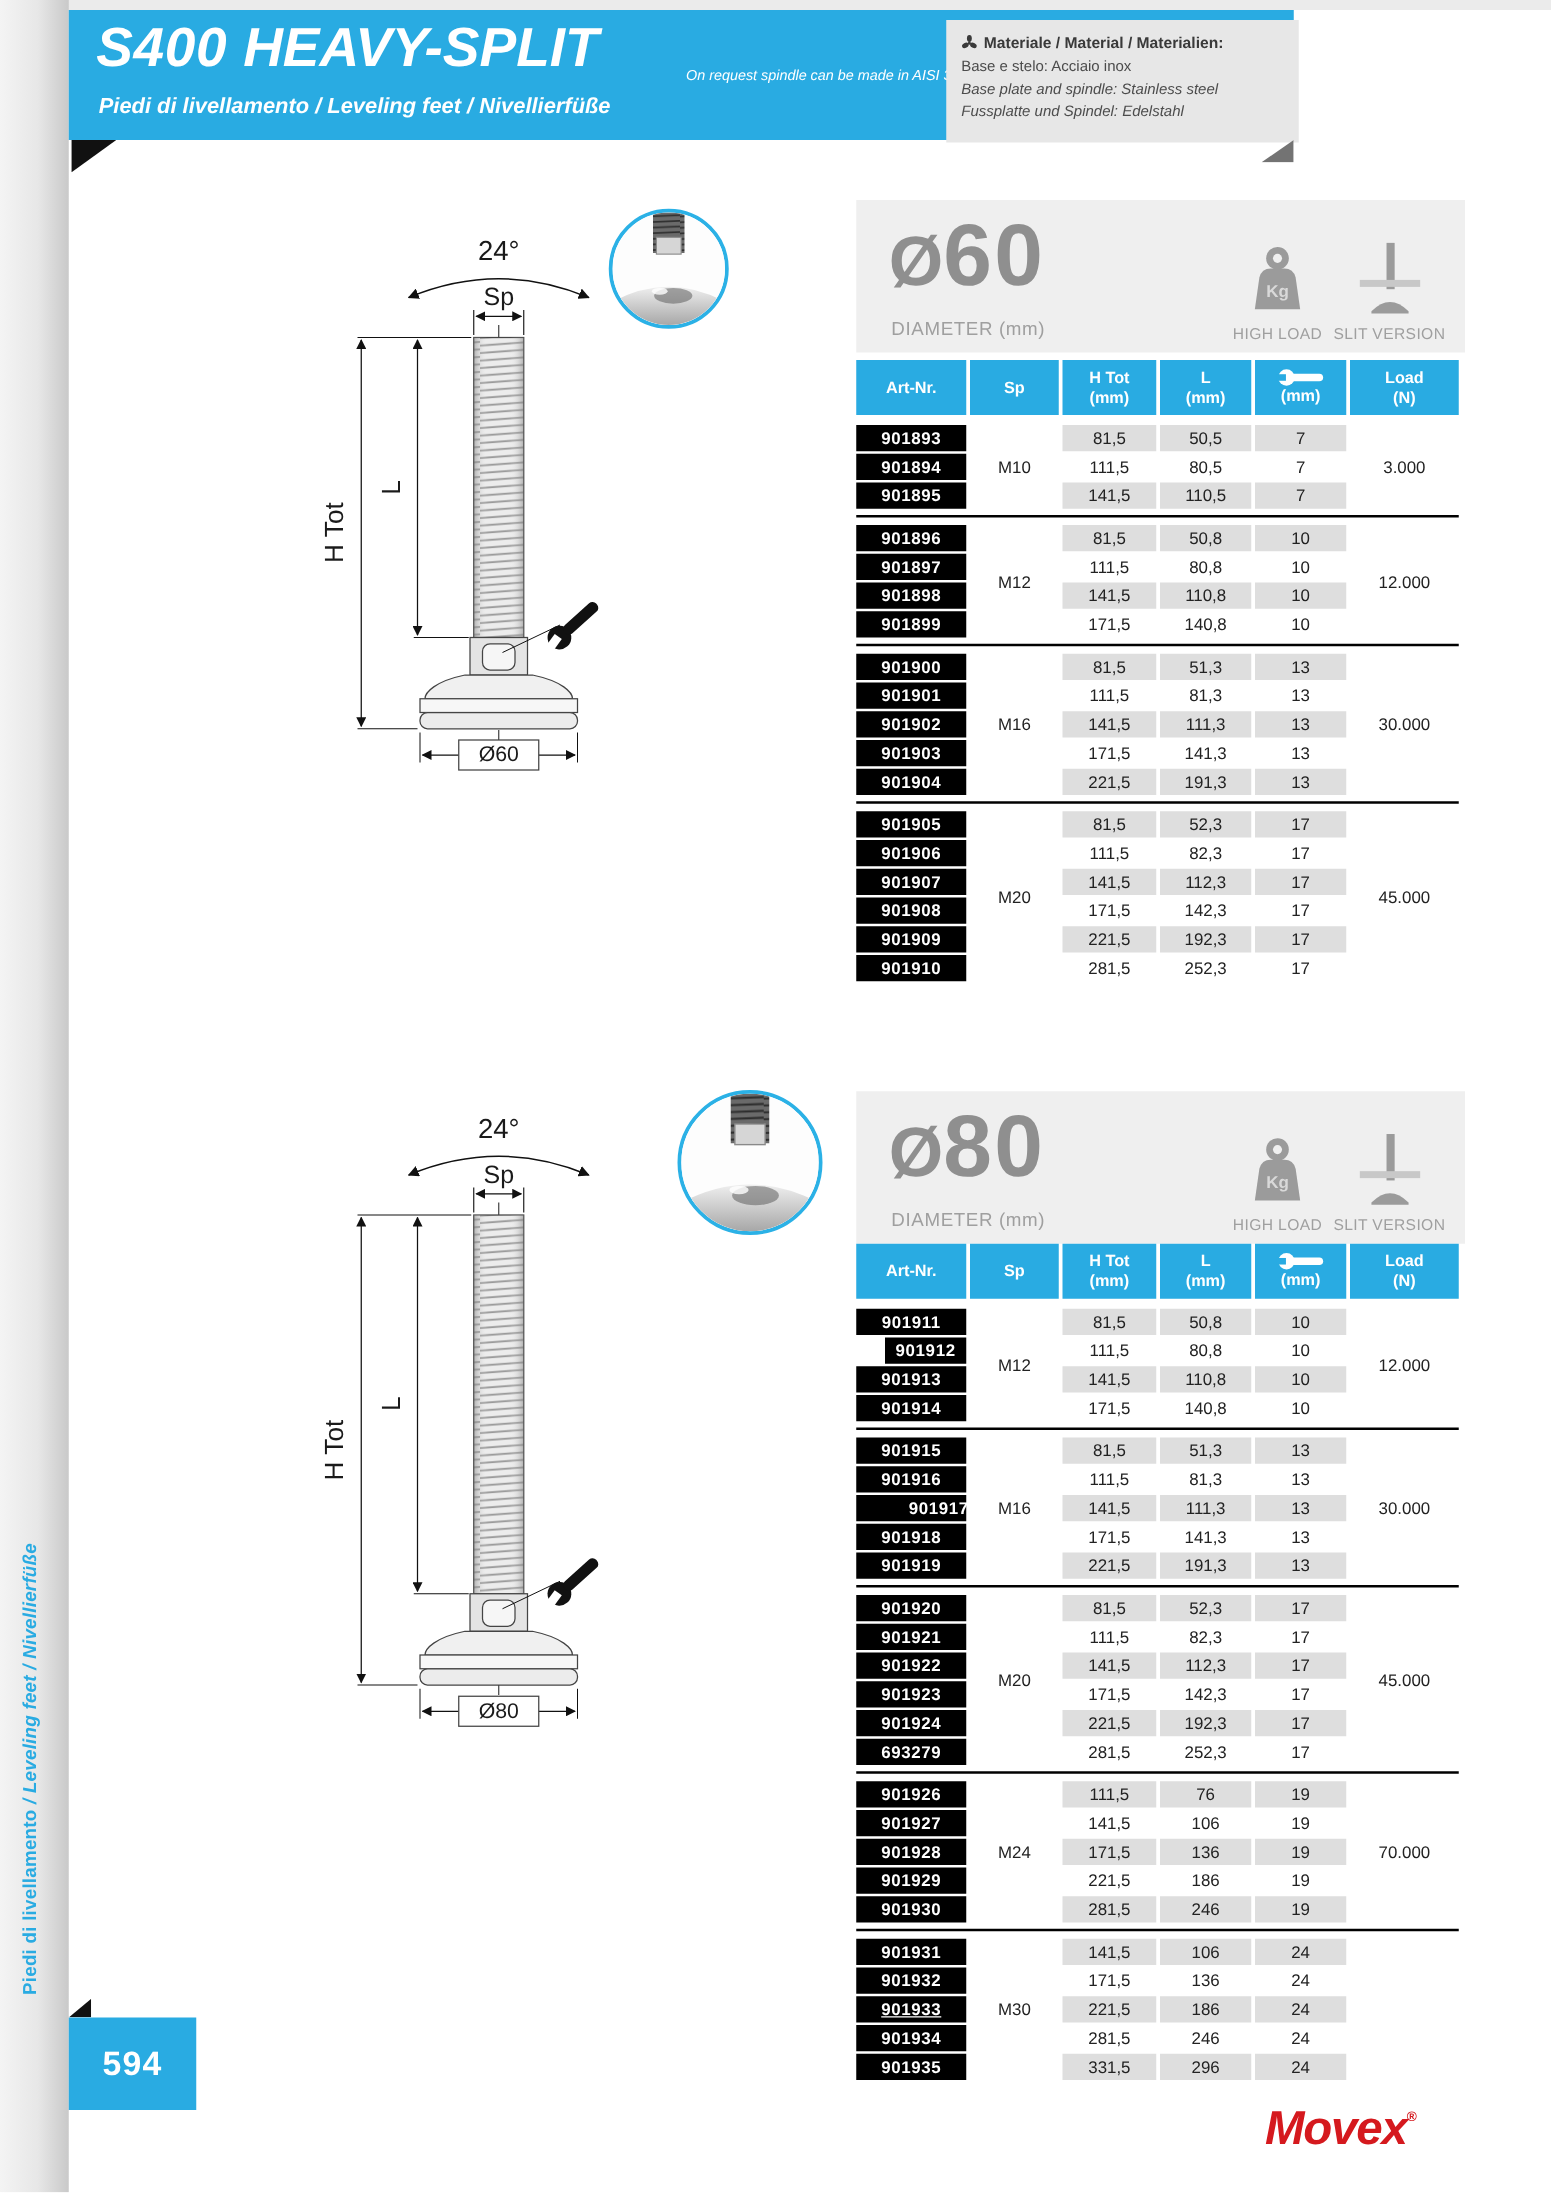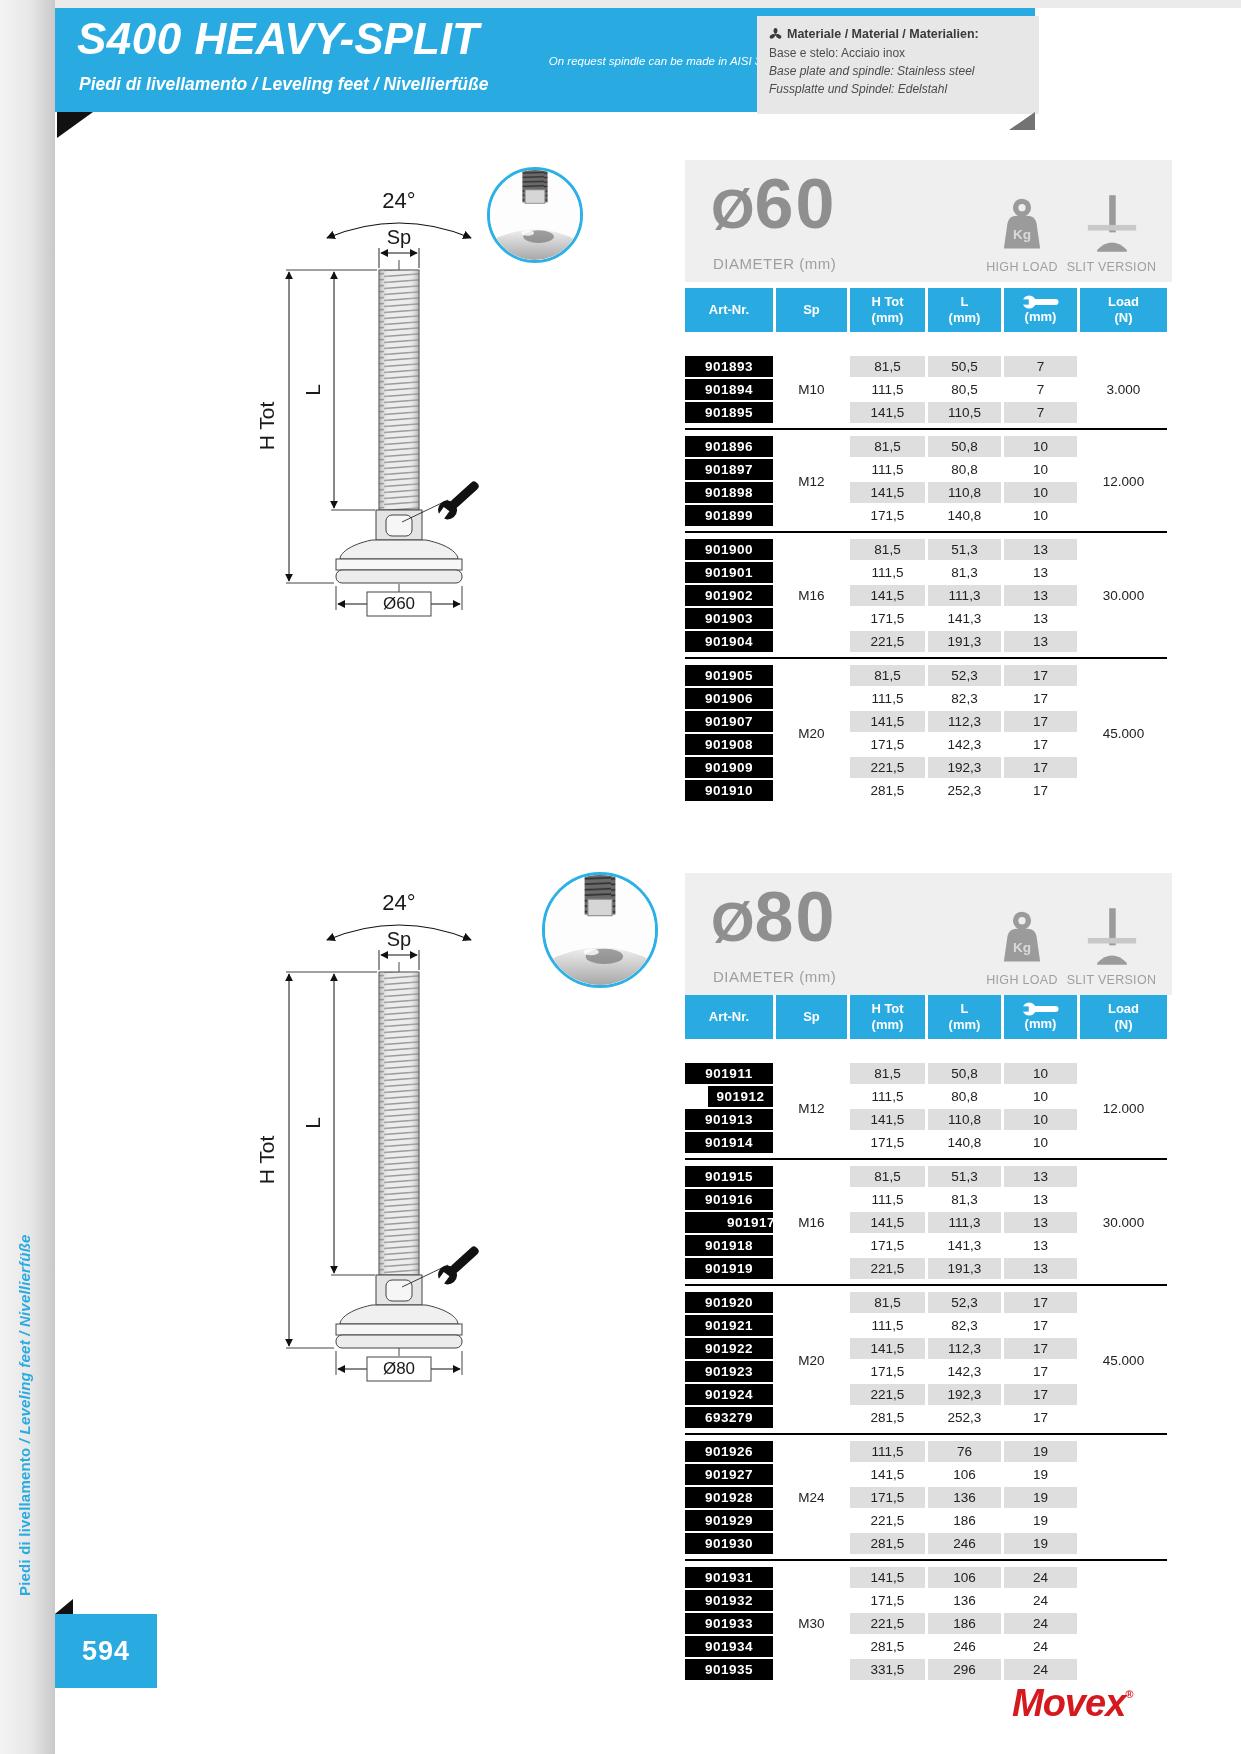--- a/index.html
+++ b/index.html
@@ -37,21 +37,21 @@
   .dia-wrap{position:absolute;left:26px;top:4px;color:#8f8f8f;font-weight:bold;white-space:nowrap;}
   .dia-sym{font-size:56px;}
   .dia-val{font-size:70px;letter-spacing:2px;margin-top:48px;}
   .dia-cap{position:absolute;left:28px;bottom:10px;color:#9f9f9f;font-size:15px;letter-spacing:.5px;}
   .icon-col{position:absolute;bottom:8px;text-align:center;}
   .icon-col.hl{right:95px;width:110px;}
   .icon-col.sv{right:8px;width:105px;}
   .icon-cap{margin-top:3px;color:#9f9f9f;font-size:12.5px;letter-spacing:.3px;white-space:nowrap;}
   
   .ptable{position:absolute;left:685px;width:482px;}
-  .thead{display:grid;grid-template-columns:88px 71px 75px 73px 73px 87px;column-gap:3px;margin-bottom:24px;}
+  .thead{display:grid;grid-template-columns:88px 71px 75px 73px 73px 87px;column-gap:3px;margin-bottom:8px;}
   .th{background:#29abe2;color:#fff;font-weight:bold;font-size:13px;line-height:1.2;height:44px;
       display:flex;flex-direction:column;align-items:center;justify-content:center;text-align:center;}
   .th .wr{display:flex;align-items:center;justify-content:center;height:14px;}
   .tgroup{display:grid;grid-template-columns:88px 71px 75px 73px 73px 87px;column-gap:3px;row-gap:2px;}
   .c-art{background:#000;color:#fff;font-weight:bold;font-size:13.5px;letter-spacing:.5px;
          display:flex;align-items:center;justify-content:center;}
   .c-num{display:flex;align-items:center;justify-content:center;font-size:13.5px;color:#222;}
   .c-num.shade{background:#dedede;}
   .c-mid{display:flex;align-items:center;justify-content:center;font-size:13.5px;color:#222;}
   .tsep{height:2px;background:#000;margin:5px 0 6px 0;}
@@ -523,32 +523,33 @@
         <div class="c-num shade" style="grid-area: 3 / 5;">19</div>
         <div class="c-art" style="grid-area: 4 / 1;">901929</div>
         <div class="c-num" style="grid-area: 4 / 3;">221,5</div>
         <div class="c-num" style="grid-area: 4 / 4;">186</div>
         <div class="c-num" style="grid-area: 4 / 5;">19</div>
         <div class="c-art" style="grid-area: 5 / 1;">901930</div>
         <div class="c-num shade" style="grid-area: 5 / 3;">281,5</div>
         <div class="c-num shade" style="grid-area: 5 / 4;">246</div>
         <div class="c-num shade" style="grid-area: 5 / 5;">19</div>
         <div class="c-mid" style="grid-area: 1 / 2 / -1;">M24</div>
+        <div class="c-mid" style="grid-area: 1 / 6 / -1;">70.000</div>
       </div>
       <div class="tsep"></div>
       <div class="tgroup" style="grid-template-rows: repeat(5, 21px);">
         <div class="c-art" style="grid-area: 1 / 1;">901931</div>
         <div class="c-num shade" style="grid-area: 1 / 3;">141,5</div>
         <div class="c-num shade" style="grid-area: 1 / 4;">106</div>
         <div class="c-num shade" style="grid-area: 1 / 5;">24</div>
         <div class="c-art" style="grid-area: 2 / 1;">901932</div>
         <div class="c-num" style="grid-area: 2 / 3;">171,5</div>
         <div class="c-num" style="grid-area: 2 / 4;">136</div>
         <div class="c-num" style="grid-area: 2 / 5;">24</div>
-        <div class="c-art" style="grid-area: 3 / 1;">901933</div>
+        <div class="c-art" style="grid-area: 3 / 1; text-decoration: underline;">901933</div>
         <div class="c-num shade" style="grid-area: 3 / 3;">221,5</div>
         <div class="c-num shade" style="grid-area: 3 / 4;">186</div>
         <div class="c-num shade" style="grid-area: 3 / 5;">24</div>
         <div class="c-art" style="grid-area: 4 / 1;">901934</div>
         <div class="c-num" style="grid-area: 4 / 3;">281,5</div>
         <div class="c-num" style="grid-area: 4 / 4;">246</div>
         <div class="c-num" style="grid-area: 4 / 5;">24</div>
         <div class="c-art" style="grid-area: 5 / 1;">901935</div>
         <div class="c-num shade" style="grid-area: 5 / 3;">331,5</div>
         <div class="c-num shade" style="grid-area: 5 / 4;">296</div>

